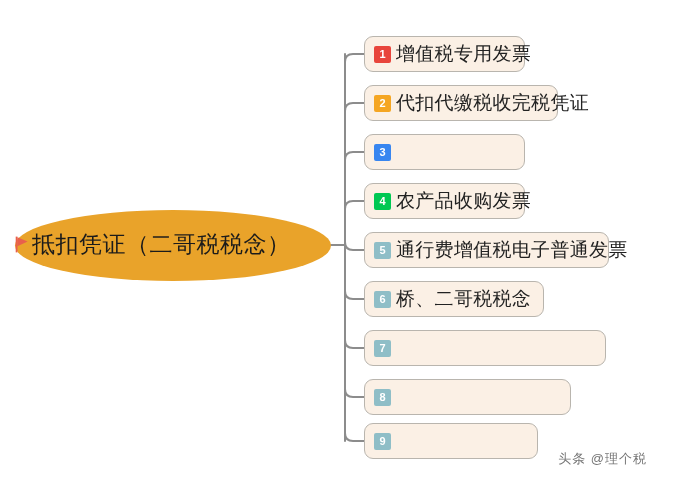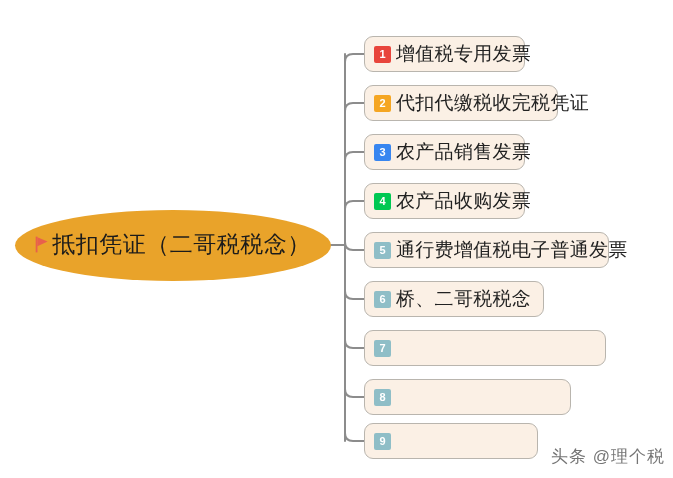--- a/index.html
+++ b/index.html
@@ -37,21 +37,21 @@
   .root-node {
     position: absolute;
     left: 15px;
     top: 210px;
     width: 316px;
     height: 71px;
     border-radius: 50%;
     background: #e9a32a;
     display: flex;
     align-items: center;
-    justify-content: center;
+    justify-content: flex-start;
     box-sizing: border-box;
   }
   .root-inner {
     display: flex;
     align-items: center;
     gap: 3px;
     transform: translateY(-1px);
   }
   .flag-icon {
     width: 14px;
@@ -96,23 +96,23 @@
   .node-label {
     font-size: 19px;
     color: #222222;
     font-family: Liberation Sans, sans-serif;
     letter-spacing: 0.3px;
   }
 
   
   .watermark {
     position: absolute;
-    right: 8px;
+    right: 26px;
     bottom: 10px;
-    font-size: 17px;
+    font-size: 13px;
     color: #757575;
     font-family: "Liberation Sans", sans-serif;
     letter-spacing: 1px;
     white-space: nowrap;
   }
 </style>
 </head>
 <body style="background: rgb(255, 255, 255);">
 
 <div id="mindmap">
@@ -147,21 +147,20 @@
       <div class="branch-node" style="left: 364px; top: 36px; width: 161px; background: rgb(251, 240, 229); border-color: rgb(185, 181, 174);">
         <span class="badge" style="background: rgb(232, 69, 60);">1</span>
         <span class="node-label">增值税专用发票</span>
       </div>
       <div class="branch-node" style="left: 364px; top: 85px; width: 194px; background: rgb(251, 240, 229); border-color: rgb(185, 181, 174);">
         <span class="badge" style="background: rgb(245, 166, 35);">2</span>
         <span class="node-label">代扣代缴税收完税凭证</span>
       </div>
       <div class="branch-node" style="left: 364px; top: 134px; width: 161px; background: rgb(251, 240, 229); border-color: rgb(185, 181, 174);">
         <span class="badge" style="background: rgb(56, 134, 240);">3</span>
-        <span class="node-label">农产品销售发票</span>
       </div>
       <div class="branch-node" style="left: 364px; top: 183px; width: 161px; background: rgb(251, 240, 229); border-color: rgb(185, 181, 174);">
         <span class="badge" style="background: rgb(0, 200, 83);">4</span>
         <span class="node-label">农产品收购发票</span>
       </div>
       <div class="branch-node" style="left: 364px; top: 232px; width: 245px; background: rgb(251, 240, 229); border-color: rgb(185, 181, 174);">
         <span class="badge" style="background: rgb(143, 190, 199);">5</span>
         <span class="node-label">通行费增值税电子普通发票</span>
       </div>
       <div class="branch-node" style="left: 364px; top: 281px; width: 180px; background: rgb(251, 240, 229); border-color: rgb(185, 181, 174);">

